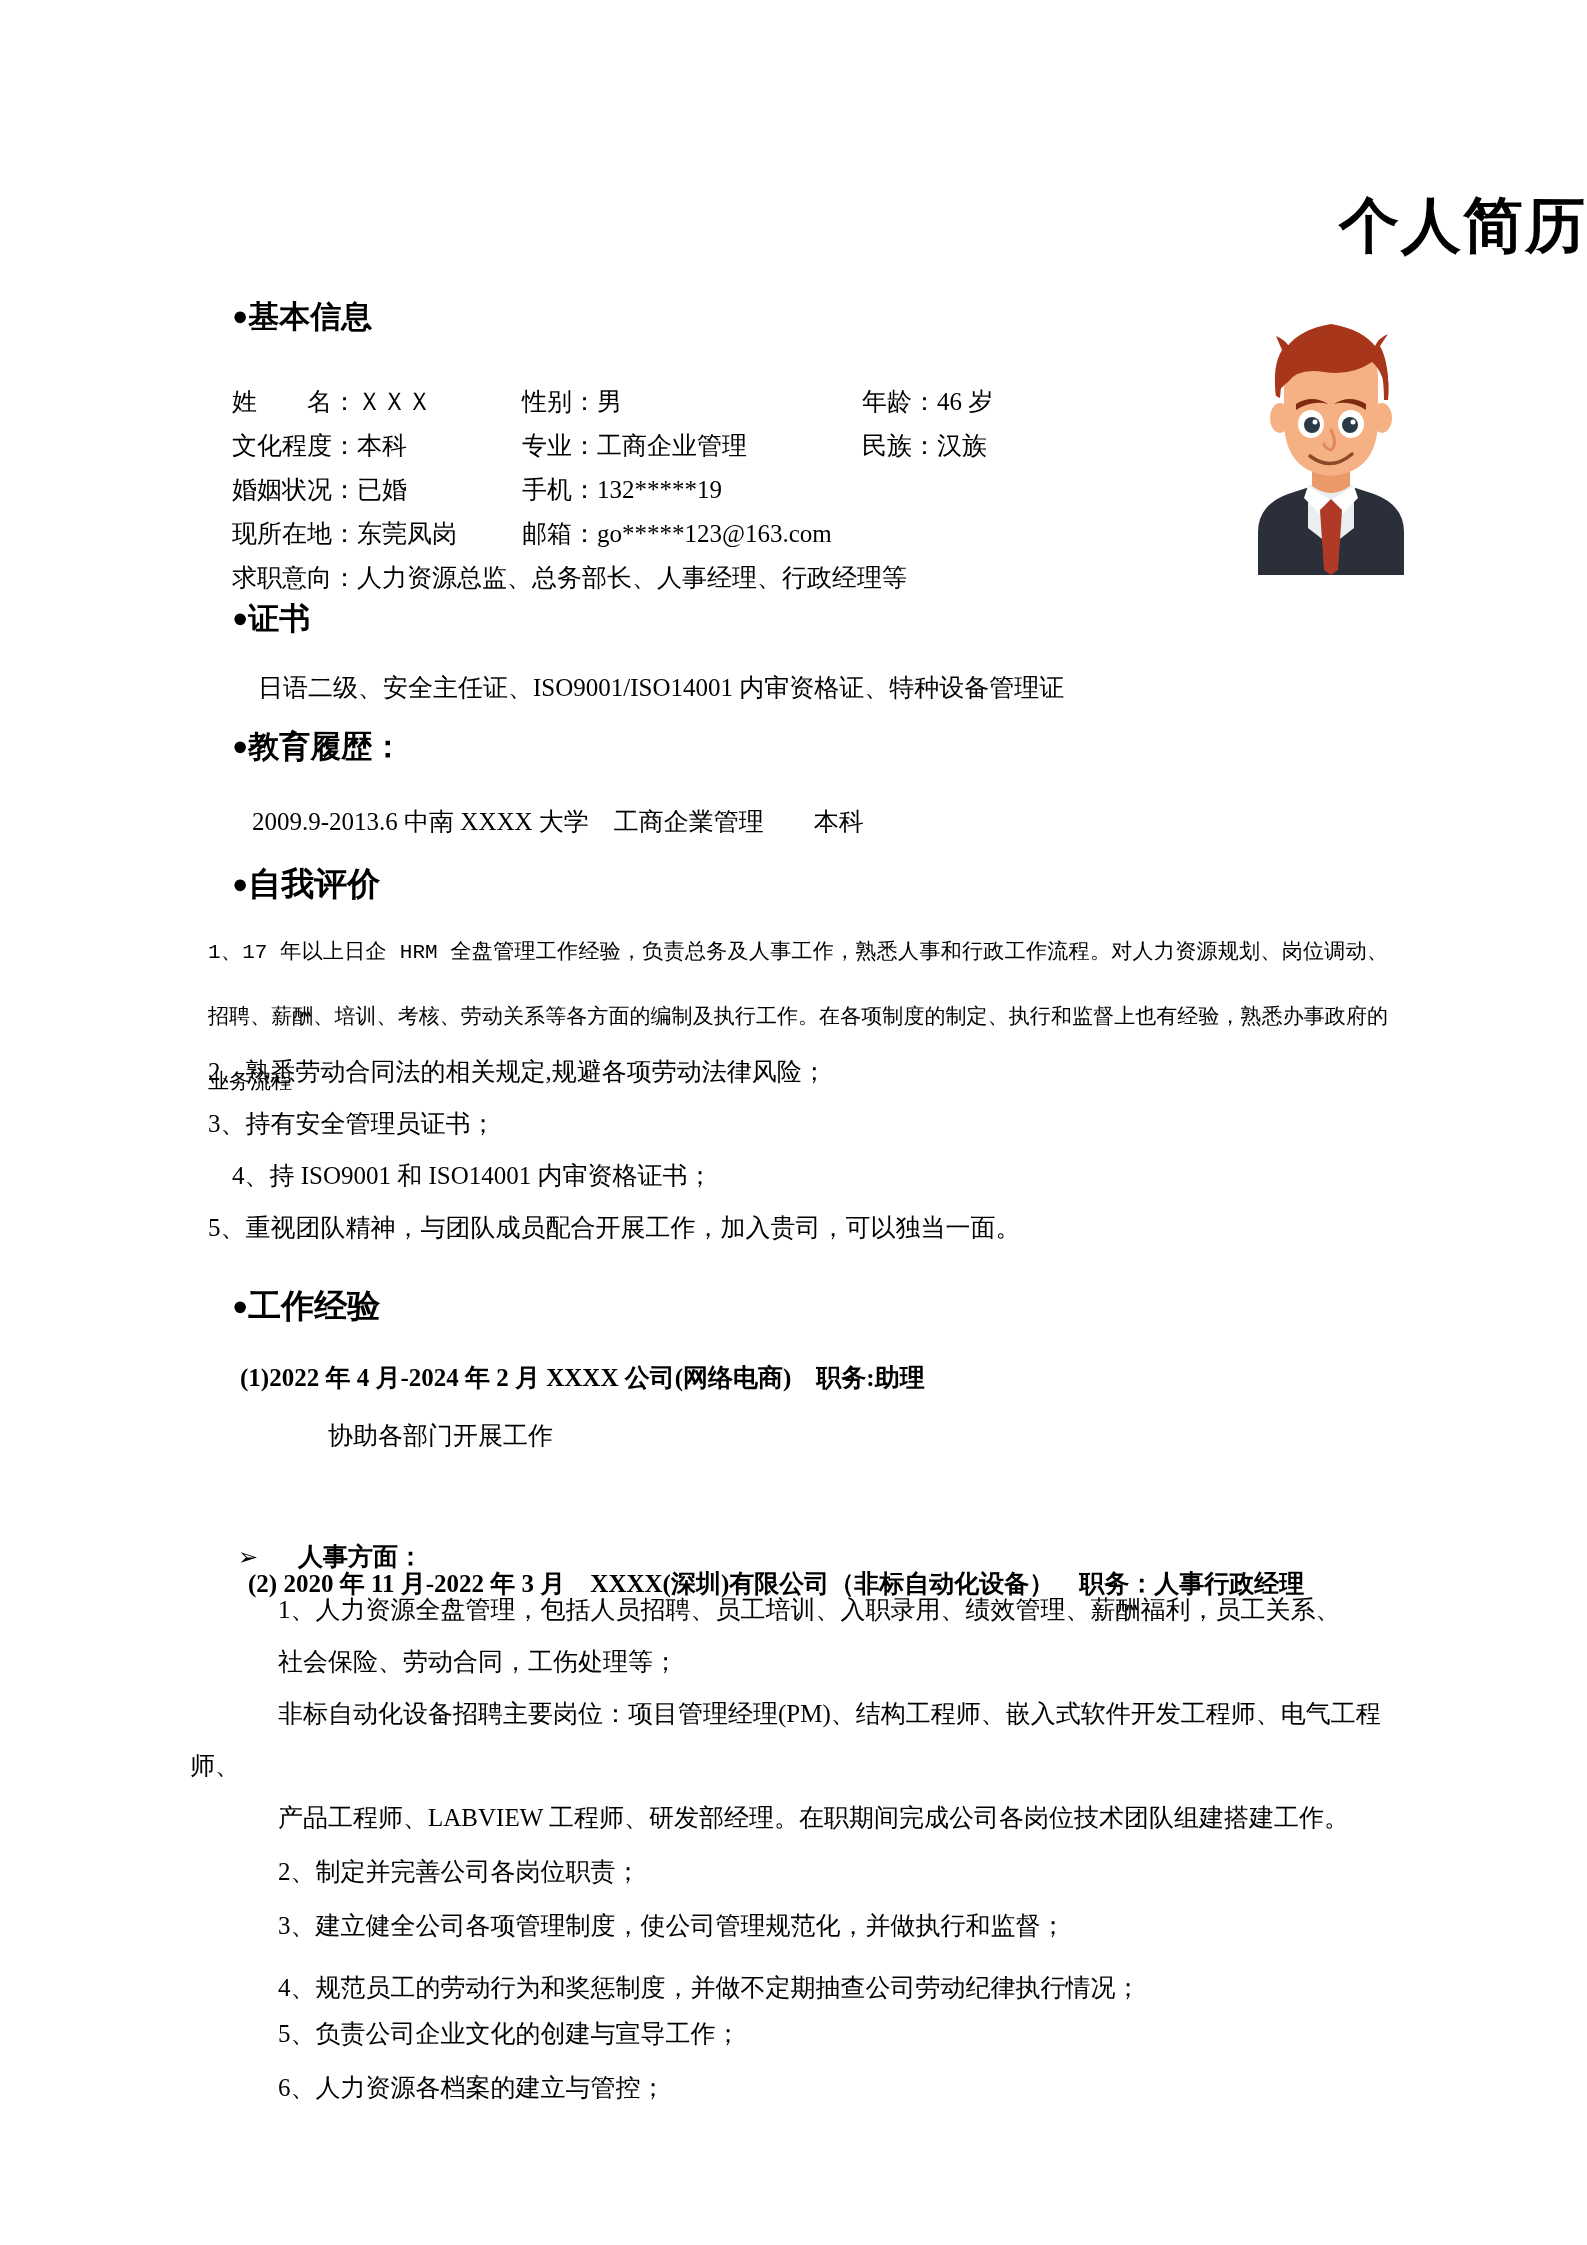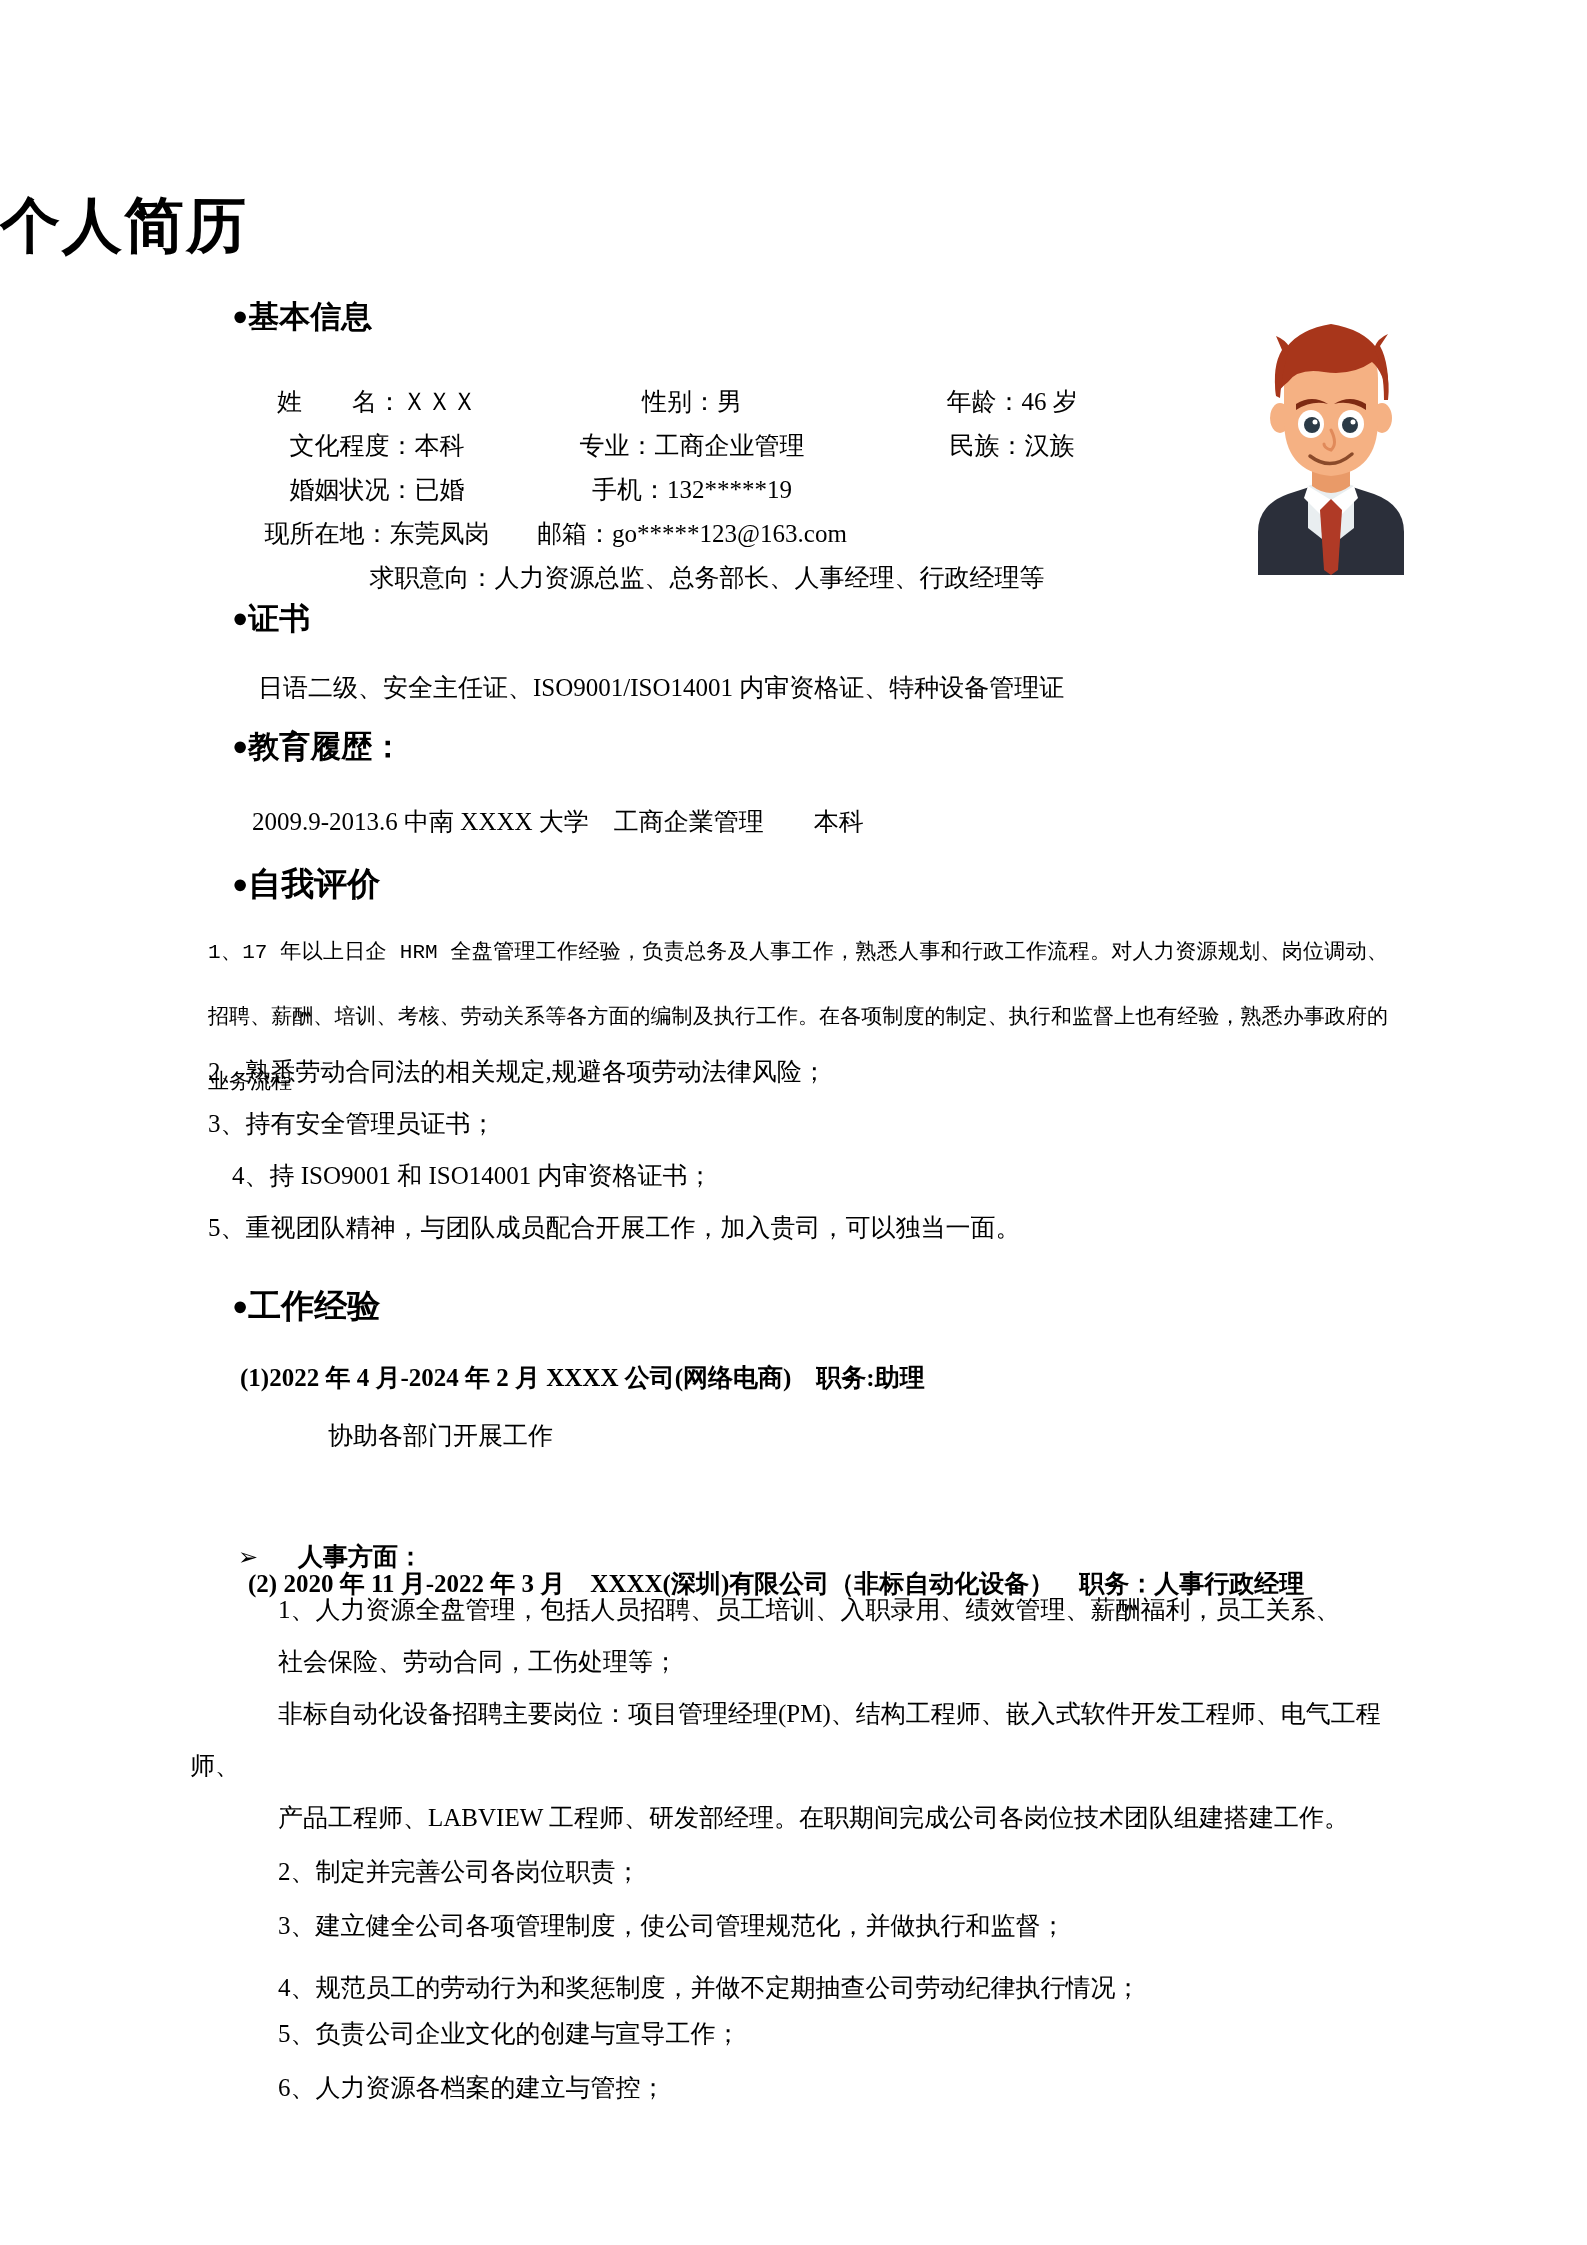--- a/index.html
+++ b/index.html
@@ -25,21 +25,21 @@
     width: 1587px;
     height: 2245px;
   }
 
   
   .doc-title {
     position: absolute;
     left: 0;
     top: 196px;
     width: 1587px;
-    text-align: left;
+    text-align: right;
     font-size: 60px;
     font-weight: bold;
     letter-spacing: 2px;
     line-height: 1;
     font-family: "Liberation Sans", "DejaVu Sans", sans-serif;
   }
 
   
   .sec-head {
     position: absolute;
@@ -58,21 +58,20 @@
   .info-table {
     position: absolute;
     left: 232px;
     top: 380px;
     width: 1060px;
   }
   .info-row {
     display: flex;
     height: 44px;
     align-items: flex-start;
-    text-align: center;
   }
   .cell {
     font-size: 25px;
     line-height: 44px;
     white-space: nowrap;
   }
   .c1 { width: 290px; }
   .c2 { width: 340px; }
   .c3 { width: 300px; }
   .cwide { width: 950px; }

